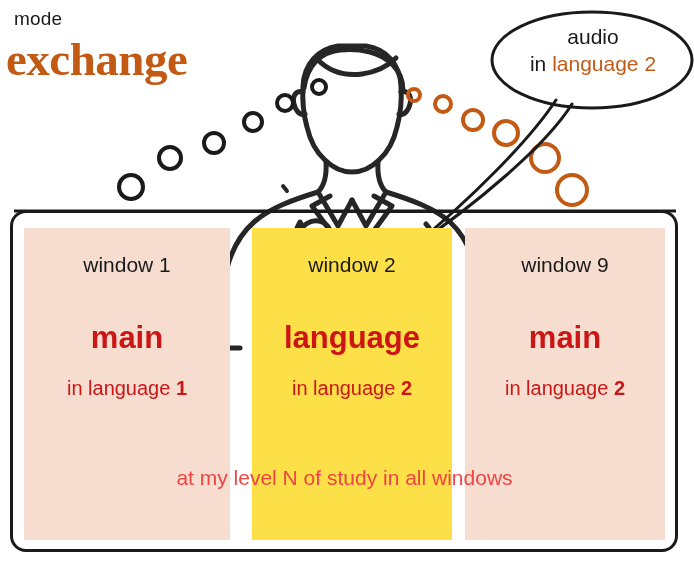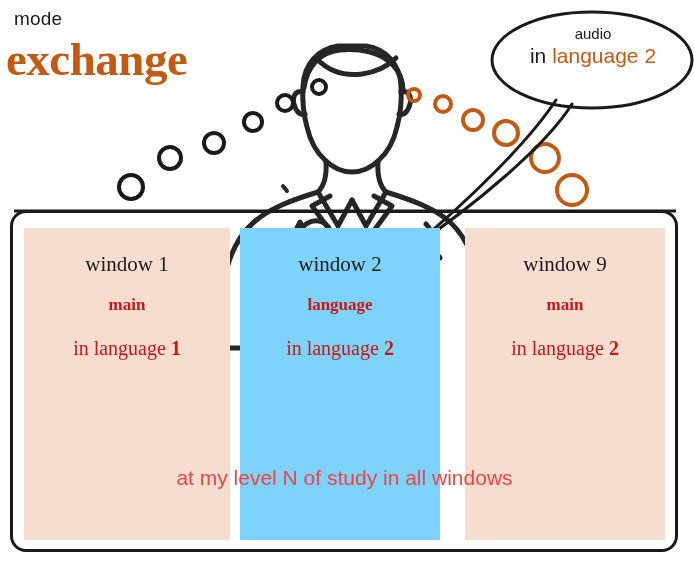--- a/index.html
+++ b/index.html
@@ -59,21 +59,21 @@
   
   .bubble-text {
     position: absolute;
     left: 500px;
     top: 24px;
     width: 186px;
     text-align: center;
     line-height: 1.28;
   }
   .bubble-line1 {
-    font-size: 15px;
+    font-size: 21px;
     color: #1a1a1a;
     display: block;
   }
   .bubble-line2 {
     font-size: 21px;
     color: #1a1a1a;
     display: block;
   }
   .bubble-accent {
     color: #C35A14;
@@ -99,34 +99,33 @@
     width: 641px;
     height: 312px;
   }
   .col {
     position: absolute;
     top: 0;
     height: 312px;
     box-sizing: border-box;
     padding-top: 24px;
     text-align: center;
-    font-family: Liberation Serif, serif;
   }
   .col-1 { left: 0px;   width: 206px; background: #F6DDD0; }
-  .col-2 { left: 216px; width: 200px; background: #7dd3fc; }
+  .col-2 { left: 228px; width: 200px; background: #fde047; }
   .col-3 { left: 441px; width: 200px; background: #F6DDD0; }
 
   .col-head {
     font-size: 21px;
     color: #1a1a1a;
     line-height: 1.2;
   }
   .col-main {
-    margin-top: 18px;
-    font-size: 17px;
+    margin-top: 42px;
+    font-size: 31px;
     font-weight: bold;
     color: #CC1616;
     line-height: 1.2;
   }
   .col-sub {
     margin-top: 20px;
     font-size: 20px;
     color: #CC1616;
     line-height: 1.2;
   }

